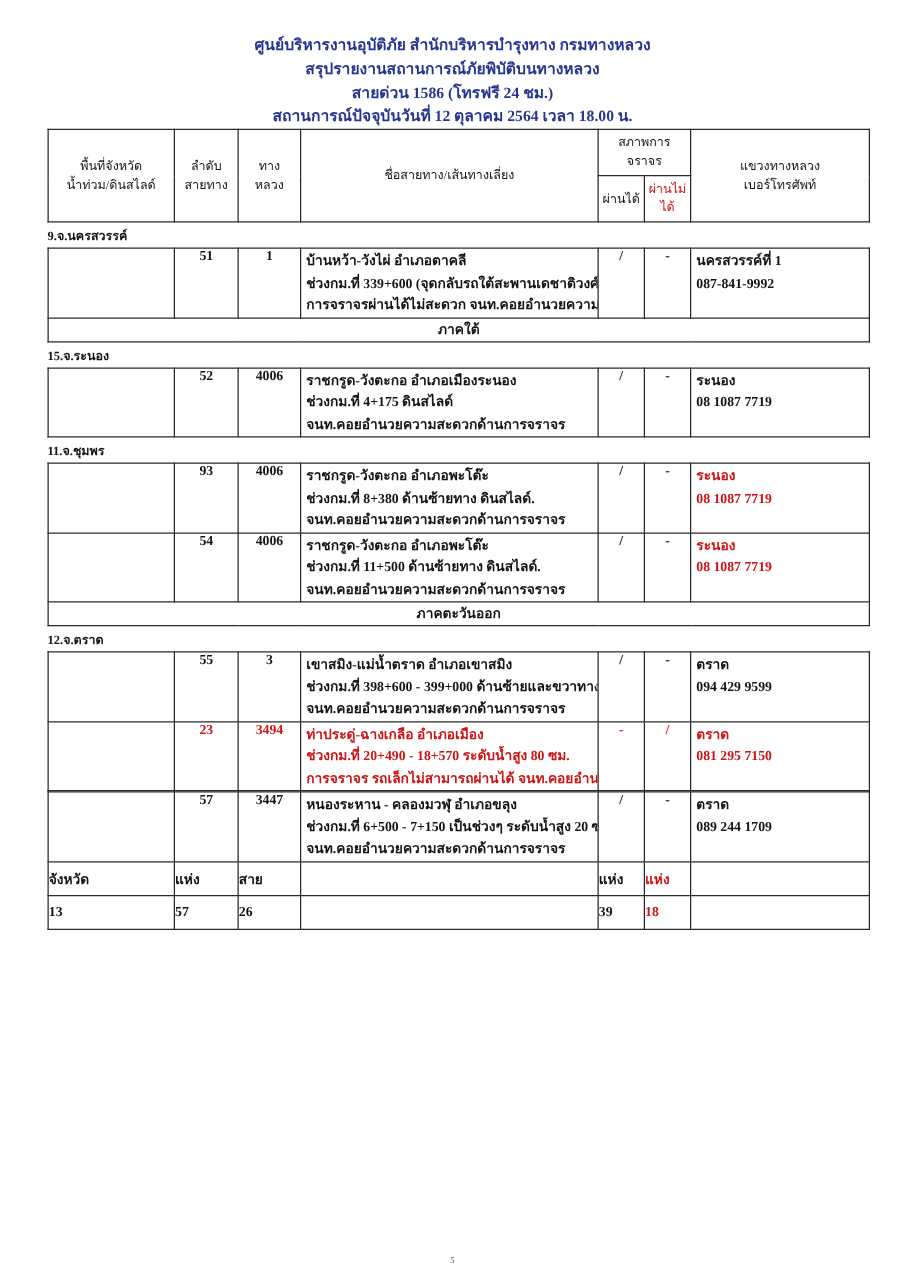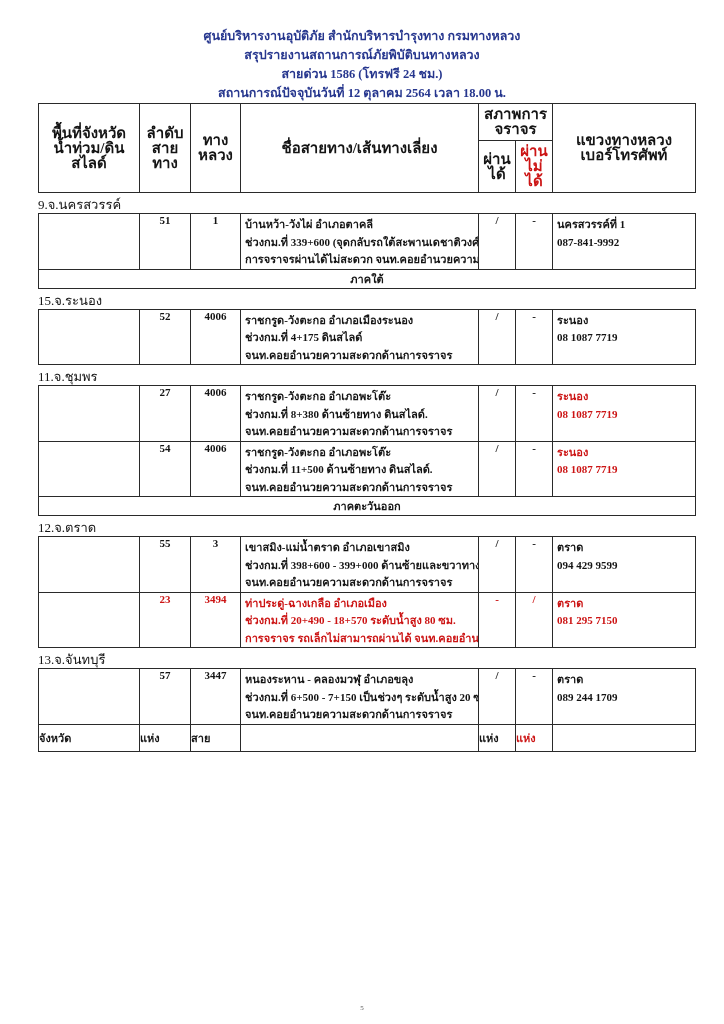--- a/index.html
+++ b/index.html
@@ -6,29 +6,29 @@
   .page{
     width:724px;height:1024px;position:relative;background:#ffffff;
     font-family:"Liberation Serif","DejaVu Serif",serif;color:#141414;
     overflow:hidden;
   }
   .title-block{
     padding-top:27px;text-align:center;font-weight:bold;
     font-size:12.5px;line-height:19px;color:#26368e;
   }
   .section-label{
-    margin:2px 2px 1px 38px;font-weight:normal;font-size:13px;line-height:15px;color:#141414;
+    margin:2px 2px 1px 38px;font-weight:bold;font-size:10px;line-height:15px;color:#141414;
   }
   table.tbl{
     width:657px;margin-left:38px;border-collapse:collapse;table-layout:fixed;
     font-size:11px;font-weight:bold;color:#141414;
   }
   table.tbl + .section-label{margin-top:4px;}
   .tbl td,.tbl th{border:1px solid #2a2a2a;padding:0;vertical-align:top;background:#fff;}
-  .hdr th{text-align:center;vertical-align:middle;font-size:15px;line-height:15px;padding:3px 2px;font-weight:bold;}
+  .hdr th{text-align:center;vertical-align:middle;font-size:10px;line-height:15px;padding:3px 2px;font-weight:normal;}
   .c-no,.c-hwy{text-align:center;padding-top:2px;font-size:11px;}
   .c-desc div{line-height:17.5px;padding:0 4px;white-space:nowrap;overflow:hidden;}
   .c-desc div:first-child{padding-top:2px;}
   .c-dist div{line-height:17.5px;padding:0 4px;white-space:nowrap;overflow:hidden;}
   .c-dist div:first-child{padding-top:2px;}
   .c-pass,.c-impass{text-align:center;padding-top:2px;}
   tr.band td{text-align:center;padding:2px;line-height:14px;}
   .red{color:#cc1414;}
   tr.red-row td{color:#cc1414;}
   .sum td{height:26px;vertical-align:middle;}
@@ -159,21 +159,21 @@
         <col style="width:51px">
         <col style="width:50px">
         <col style="width:238px">
         <col style="width:37px">
         <col style="width:37px">
         <col style="width:143px">
       </colgroup>
     <tbody>
         <tr>
       <td class="c-area"></td>
-      <td class="c-no">27</td>
+      <td class="c-no">93</td>
       <td class="c-hwy">4006</td>
       <td class="c-desc">
         <div>ราชกรูด-วังตะกอ อำเภอพะโต๊ะ</div>
         <div>ช่วงกม.ที่ 8+380 ด้านซ้ายทาง  ดินสไลด์.</div>
         <div>จนท.คอยอำนวยความสะดวกด้านการจราจร</div>
       </td>
       <td class="c-pass">/</td>
       <td class="c-impass">-</td>
       <td class="c-dist red">
         <div>ระนอง</div>
@@ -242,21 +242,20 @@
       <td class="c-pass">-</td>
       <td class="c-impass">/</td>
       <td class="c-dist">
         <div>ตราด</div>
         <div>081 295 7150</div>
       </td>
     </tr>
   </tbody>
     </table>
 
-  <div class="section-label">13.จ.จันทบุรี</div>
   <table class="tbl">
     <colgroup>
         <col style="width:101px">
         <col style="width:51px">
         <col style="width:50px">
         <col style="width:238px">
         <col style="width:37px">
         <col style="width:37px">
         <col style="width:143px">
       </colgroup>
@@ -280,18 +279,27 @@
 
     <tr class="sum">
       <td>จังหวัด</td>
       <td>แห่ง</td>
       <td>สาย</td>
       <td></td>
       <td>แห่ง</td>
       <td class="red">แห่ง</td>
       <td></td>
     </tr>
+    <tr class="sum">
+      <td>13</td>
+      <td>57</td>
+      <td>26</td>
+      <td></td>
+      <td>39</td>
+      <td class="red">18</td>
+      <td></td>
+    </tr>
   </tbody>
     </table>
 
   <div class="page-number">5</div>
 
 </div>
 
 </body></html>

